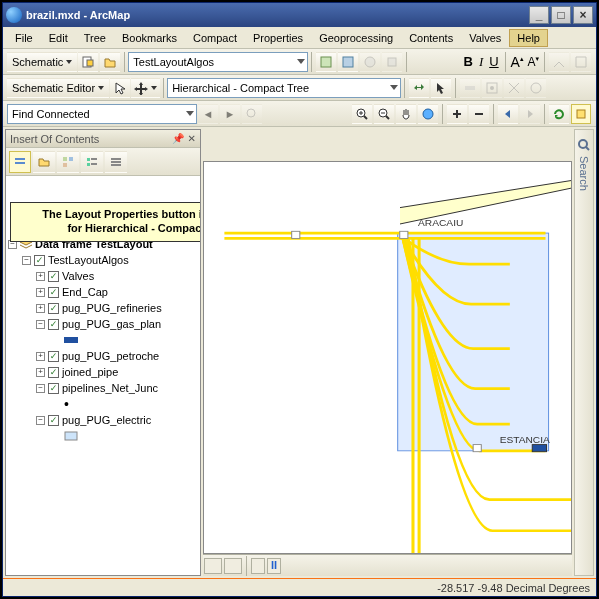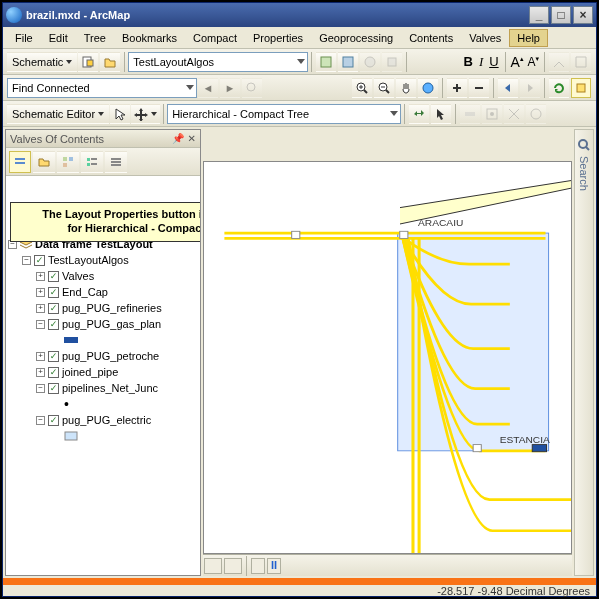--- a/index.html
+++ b/index.html
@@ -31,21 +31,21 @@
 .exp{width:9px;height:9px;border:1px solid #888;display:flex;align-items:center;justify-content:center;font-size:8px;line-height:1;margin-right:3px;color:#333;}
 .chk{width:11px;height:11px;border:1px solid #666;background:#fff;margin-right:3px;display:flex;align-items:center;justify-content:center;font-size:9px;color:#2a7a2a;}
 .indent{display:inline-block;}
 .layer-ico{width:12px;height:10px;margin-right:3px;}
 .mapview{flex:1;margin:2px 2px 2px 0;display:flex;flex-direction:column;background:#ece9d8;}
 .canvas{flex:1;background:#fff;border:1px solid #888;position:relative;overflow:hidden;margin-top:32px;}
 .rightbar{width:20px;background:linear-gradient(90deg,#f5f3e9,#e4e1d0);margin:2px 2px 2px 0;border:1px solid #c0c0b0;display:flex;flex-direction:column;align-items:center;padding-top:8px;}
 .rightbar .vtxt{writing-mode:vertical-rl;color:#5a7090;font-size:11px;margin-top:4px;}
 .bottombar{height:22px;background:linear-gradient(#f5f3e9,#e4e1d0);display:flex;align-items:center;border-top:1px solid #b0b0a0;}
 .bottombar .btab{width:18px;height:16px;border:1px solid #b0b0a0;margin:0 1px;background:#f0ede0;}
-.statusbar{height:18px;background:#ece9d8;display:flex;align-items:center;padding:0 6px;border-top:7px solid #f97316;}
+.statusbar{height:18px;background:#ece9d8;display:flex;align-items:center;padding:0 6px;border-top:1px solid #f97316;}
 .statusbar .coord{margin-left:auto;color:#333;}
 .callout{position:absolute;left:4px;top:26px;width:278px;background:#ffffcc;border:1px solid #333;padding:5px 6px;font-weight:bold;text-align:center;line-height:1.25;z-index:20;}
 .callout-line{position:absolute;z-index:10;left:196px;top:-45px;width:360px;height:140px;pointer-events:none;}
 .yline{stroke:#ffde00;stroke-width:3;fill:none;}
 .bbox{fill:#e0ecff;stroke:#6090e0;stroke-width:1;}
 .txt{font-size:10px;fill:#333;}
 .disabled{opacity:.45;}
 </style>
 </head>
 <body>
@@ -131,20 +131,77 @@
         </svg>
       </div>
     <div class="tbtn disabled">
         <svg viewBox="0 0 14 14">
           <path d="M2 2h10v10H2z" stroke="#999" fill="none"></path>
         </svg>
       </div>
   </div>
 
   <div class="toolbar">
+    <div class="splitbtn">
+        <span>Schematic Editor</span>
+        <span class="dv"></span>
+      </div>
+    <div class="tbtn">
+        <svg viewBox="0 0 14 14">
+          <path d="M3 2l0 10 3-3 2 4 2-1-2-4 4 0z" fill="#fff" stroke="#333"></path>
+        </svg>
+      </div>
+    <div class="splitbtn" style="padding:0 2px">
+        <svg width="14" height="14" viewBox="0 0 14 14">
+          <path d="M7 1l2 3h-1v3h3v-1l3 2-3 2v-1h-3v3h1l-2 3-2-3h1v-3h-3v1l-3-2 3-2v1h3v-3h-1z" fill="#333"></path>
+        </svg>
+        <span class="dv"></span>
+      </div>
+    <div class="sep"></div>
+    <div class="drop" style="width:234px">
+        <span>Hierarchical - Compact Tree</span>
+        <div style="flex:1"></div>
+        <div class="dv"></div>
+      </div>
+    <div class="sep"></div>
+    <div class="tbtn">
+        <svg viewBox="0 0 14 14">
+          <path d="M2 7l3-3v2h4V3l3 3-3 3V7H5v2z" fill="#3a7a3a"></path>
+        </svg>
+      </div>
+    <div class="tbtn">
+        <svg viewBox="0 0 14 14">
+          <path d="M3 2l0 9 2-2 2 4 2-1-2-4 3 0z" fill="#333"></path>
+        </svg>
+      </div>
+    <div class="sep"></div>
+    <div class="tbtn disabled">
+        <svg viewBox="0 0 14 14">
+          <rect x="2" y="5" width="10" height="4" fill="#ccc"></rect>
+        </svg>
+      </div>
+    <div class="tbtn disabled">
+        <svg viewBox="0 0 14 14">
+          <rect x="2" y="2" width="10" height="10" fill="none" stroke="#999"></rect>
+          <circle cx="7" cy="7" r="2" fill="#999"></circle>
+        </svg>
+      </div>
+    <div class="tbtn disabled">
+        <svg viewBox="0 0 14 14">
+          <path d="M2 2l10 10M12 2L2 12" stroke="#999"></path>
+        </svg>
+      </div>
+    <div class="tbtn disabled">
+        <svg viewBox="0 0 14 14">
+          <circle cx="7" cy="7" r="5" stroke="#999" fill="none"></circle>
+        </svg>
+      </div>
+  </div>
+
+  <div class="toolbar">
     <div class="drop" style="width:190px">
         <span>Find Connected</span>
         <div style="flex:1"></div>
         <div class="dv"></div>
       </div>
     <div class="tbtn disabled">◄</div>
     <div class="tbtn disabled">►</div>
     <div class="tbtn disabled">
         <svg viewBox="0 0 14 14">
           <circle cx="6" cy="6" r="4" stroke="#999" fill="none"></circle>
@@ -204,82 +261,25 @@
           <path d="M3 11v-3h3" fill="#2a8a2a"></path>
         </svg>
       </div>
     <div class="tbtn" style="background:#fffad0;border:1px solid #d0c050">
         <svg viewBox="0 0 14 14">
           <rect x="3" y="3" width="8" height="8" fill="#ffe070" stroke="#aa8020"></rect>
         </svg>
       </div>
   </div>
 
-  <div class="toolbar">
-    <div class="splitbtn">
-        <span>Schematic Editor</span>
-        <span class="dv"></span>
-      </div>
-    <div class="tbtn">
-        <svg viewBox="0 0 14 14">
-          <path d="M3 2l0 10 3-3 2 4 2-1-2-4 4 0z" fill="#fff" stroke="#333"></path>
-        </svg>
-      </div>
-    <div class="splitbtn" style="padding:0 2px">
-        <svg width="14" height="14" viewBox="0 0 14 14">
-          <path d="M7 1l2 3h-1v3h3v-1l3 2-3 2v-1h-3v3h1l-2 3-2-3h1v-3h-3v1l-3-2 3-2v1h3v-3h-1z" fill="#333"></path>
-        </svg>
-        <span class="dv"></span>
-      </div>
-    <div class="sep"></div>
-    <div class="drop" style="width:234px">
-        <span>Hierarchical - Compact Tree</span>
-        <div style="flex:1"></div>
-        <div class="dv"></div>
-      </div>
-    <div class="sep"></div>
-    <div class="tbtn">
-        <svg viewBox="0 0 14 14">
-          <path d="M2 7l3-3v2h4V3l3 3-3 3V7H5v2z" fill="#3a7a3a"></path>
-        </svg>
-      </div>
-    <div class="tbtn">
-        <svg viewBox="0 0 14 14">
-          <path d="M3 2l0 9 2-2 2 4 2-1-2-4 3 0z" fill="#333"></path>
-        </svg>
-      </div>
-    <div class="sep"></div>
-    <div class="tbtn disabled">
-        <svg viewBox="0 0 14 14">
-          <rect x="2" y="5" width="10" height="4" fill="#ccc"></rect>
-        </svg>
-      </div>
-    <div class="tbtn disabled">
-        <svg viewBox="0 0 14 14">
-          <rect x="2" y="2" width="10" height="10" fill="none" stroke="#999"></rect>
-          <circle cx="7" cy="7" r="2" fill="#999"></circle>
-        </svg>
-      </div>
-    <div class="tbtn disabled">
-        <svg viewBox="0 0 14 14">
-          <path d="M2 2l10 10M12 2L2 12" stroke="#999"></path>
-        </svg>
-      </div>
-    <div class="tbtn disabled">
-        <svg viewBox="0 0 14 14">
-          <circle cx="7" cy="7" r="5" stroke="#999" fill="none"></circle>
-        </svg>
-      </div>
-  </div>
-
   <div class="main">
 
     <div class="toc">
       <div class="toc-title">
-        <span>Valves Of Contents</span>
+        <span>Insert Of Contents</span>
         <span class="pin">📌 ✕</span>
       </div>
       <div class="toc-icons">
         <div class="tbtn" style="background:#fffad0;border:1px solid #d0c050">
             <svg viewBox="0 0 14 14">
               <rect x="2" y="3" width="10" height="2" fill="#5a8ad0"></rect>
               <rect x="2" y="7" width="10" height="2" fill="#5a8ad0"></rect>
             </svg>
           </div>
         <div class="tbtn">

